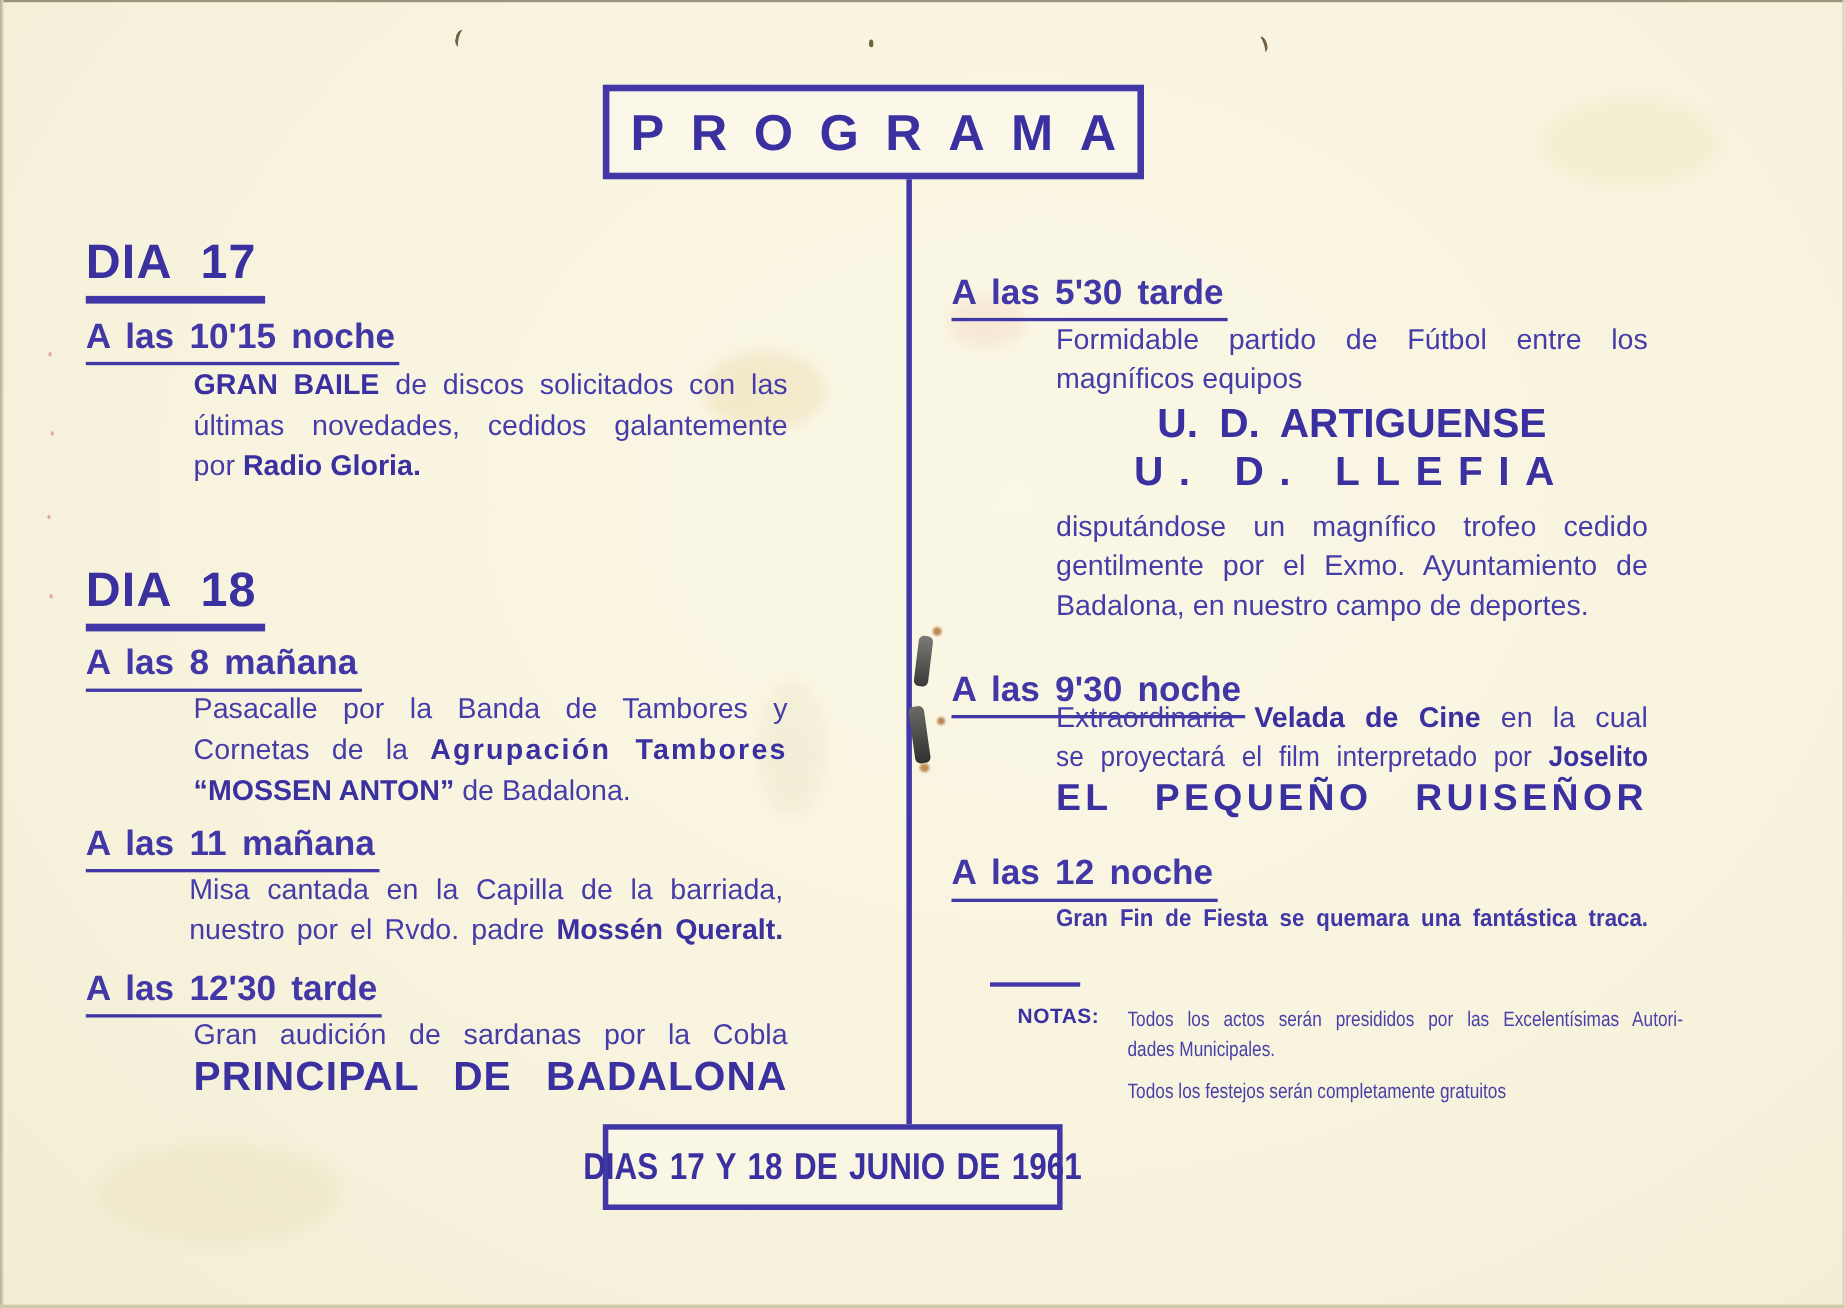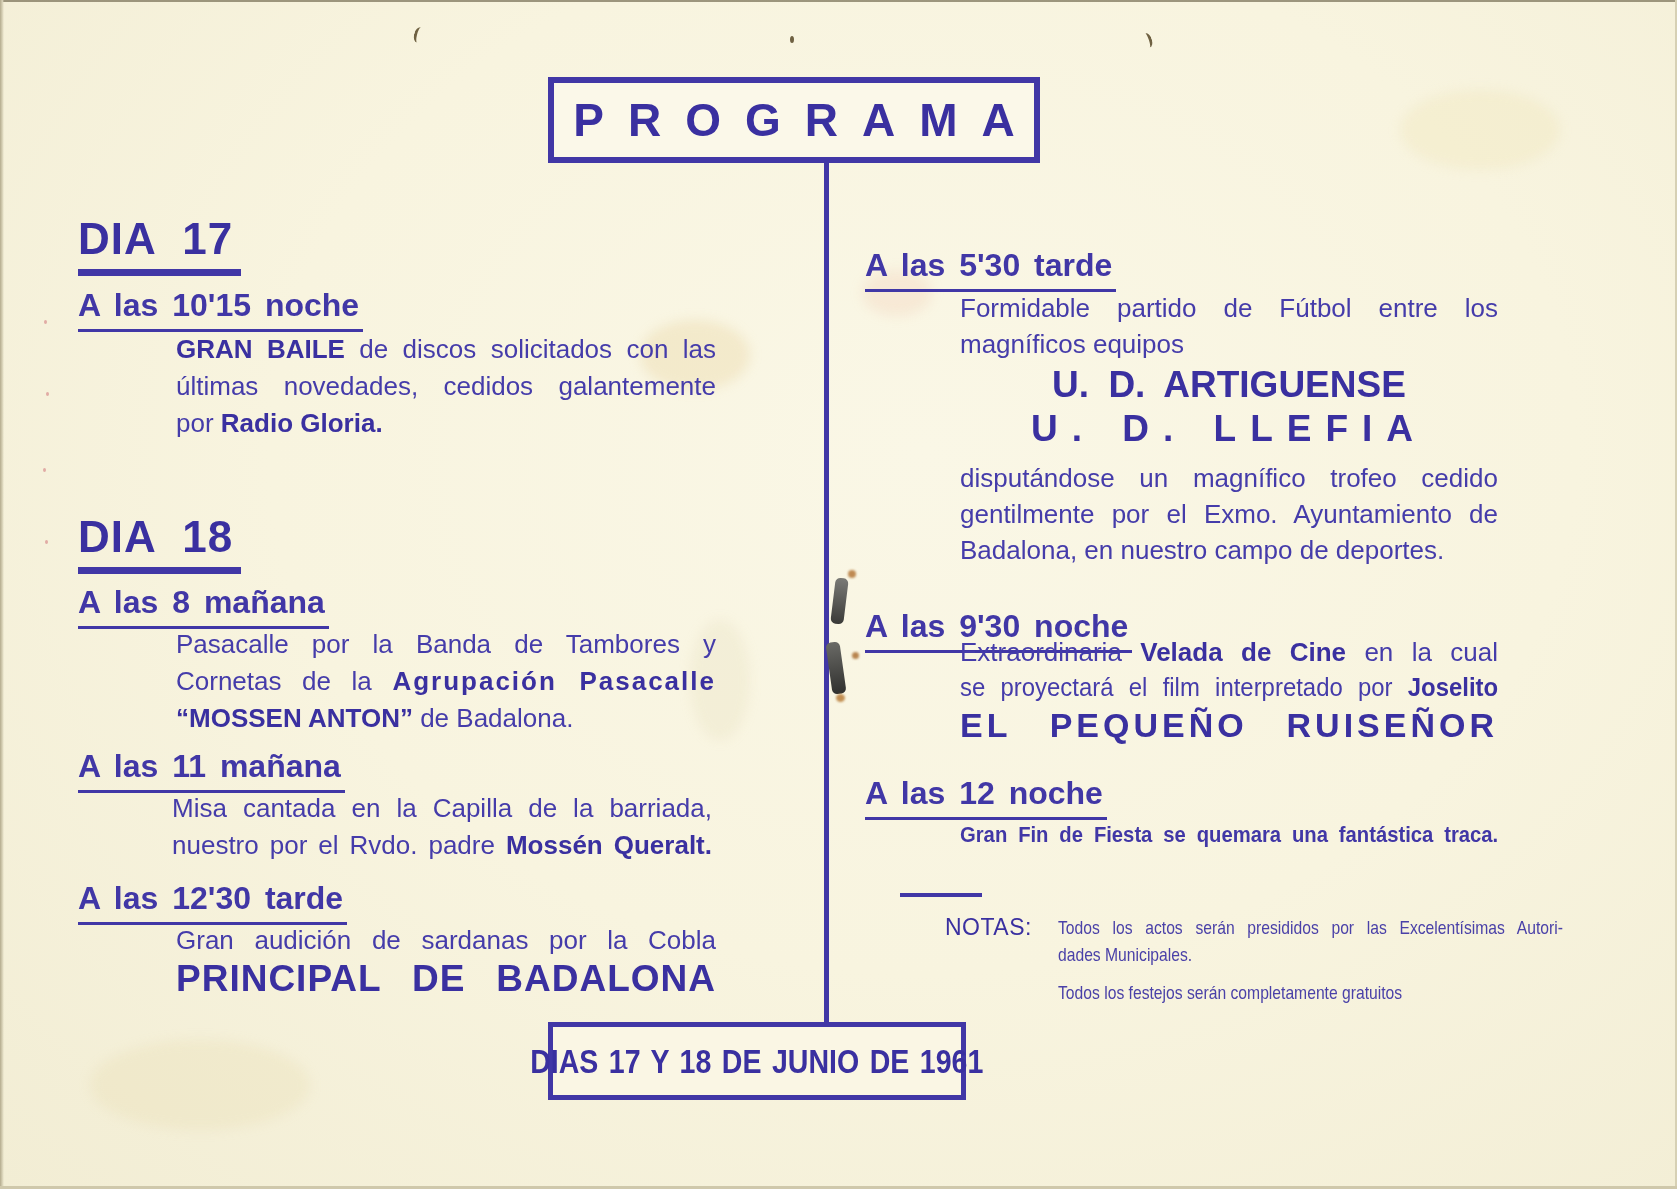--- a/index.html
+++ b/index.html
@@ -80,21 +80,21 @@
   .big-line{width:540px;font-size:37px;font-weight:800;letter-spacing:1px;color:var(--ink-dark);}
   .team{width:538px;text-align:center;font-size:37px;font-weight:800;color:var(--ink-dark);}
   .team1{word-spacing:9px;}
   .team2{letter-spacing:14px;word-spacing:2px;}
   .film{width:538px;font-size:34px;font-weight:800;letter-spacing:4px;color:var(--ink-dark);}
   .finale{width:585px;transform:scaleX(.92);transform-origin:0 0;font-size:22px;font-weight:700;line-height:30px;}
 
   .rule{left:900px;top:893px;width:82px;height:4px;background:var(--ink);}
 
   .notas{left:925px;top:914px;display:flex;gap:26px;}
-  .notas-label{font-size:23px;font-weight:400;letter-spacing:.5px;color:var(--ink-dark);margin-left:20px;}
+  .notas-label{font-size:19px;font-weight:700;letter-spacing:.5px;color:var(--ink-dark);}
   .notes-body{width:505px;}
   .nline{font-size:19px;line-height:27px;width:612px;transform:scaleX(.825);transform-origin:0 0;color:#4a41a8;}
   .n2{margin-top:11px;}
 
   
   .staple{border-radius:5px;}
   .staple1{left:833px;top:578px;width:13px;height:46px;background:linear-gradient(180deg,#7a7a76,#3a3a38);transform:rotate(7deg);}
   .staple2{left:829px;top:642px;width:14px;height:52px;background:linear-gradient(180deg,#6a6a66,#30302e);transform:rotate(-8deg);}
   .rust{border-radius:50%;filter:blur(1px);opacity:.8;}
   .ru1{left:848px;top:570px;width:8px;height:8px;background:#b0702f;}
@@ -141,21 +141,21 @@
     <div class="ln jl"><span class="b">GRAN BAILE</span><span> de discos solicitados con las</span></div>
     <div class="ln jl">últimas novedades, cedidos galantemente</div>
     <div class="ln"><span>por </span><span class="b">Radio Gloria.</span></div>
   </div>
 
   <div class="abs day-heading" style="left:78px;top:512px;">DIA 18</div>
 
   <div class="abs tlabel" style="left:78px;top:584px;">A las 8 mañana</div>
   <div class="abs para" style="left:176px;top:626px;">
     <div class="ln jl">Pasacalle por la Banda de Tambores y</div>
-    <div class="ln jl"><span>Cornetas de la </span><span class="bsp">Agrupación Pasacalle</span></div>
+    <div class="ln jl"><span>Cornetas de la </span><span class="bsp">Agrupación Tambores</span></div>
     <div class="ln"><span class="b">“MOSSEN ANTON”</span><span> de Badalona.</span></div>
   </div>
 
   <div class="abs tlabel" style="left:78px;top:748px;">A las 11 mañana</div>
   <div class="abs para" style="left:172px;top:790px;">
     <div class="ln jl">Misa cantada en la Capilla de la barriada,</div>
     <div class="ln jl"><span>nuestro por el Rvdo. padre </span><span class="b">Mossén Queralt.</span></div>
   </div>
 
   <div class="abs tlabel" style="left:78px;top:880px;">A las 12'30 tarde</div>

